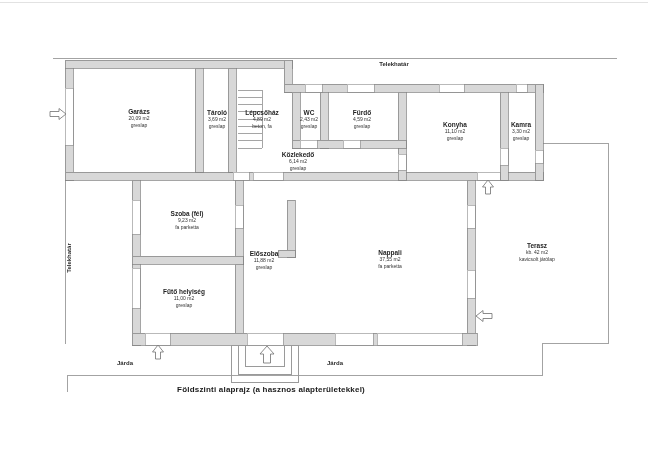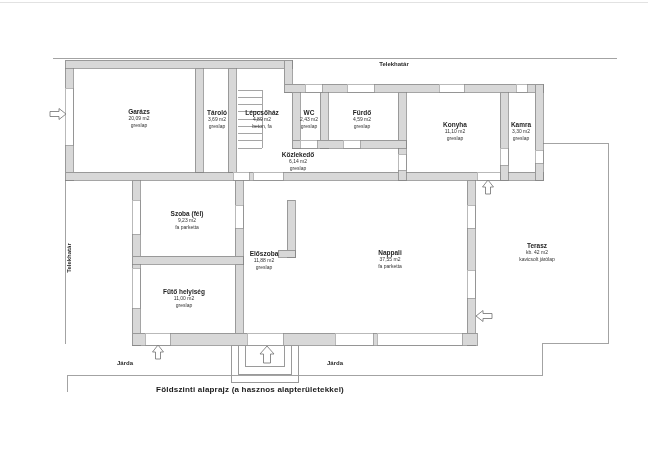--- a/index.html
+++ b/index.html
@@ -186,14 +186,14 @@
     <span class="room-name">Fűtő helyiség</span>
     <span class="room-detail">11,00 m2</span>
     <span class="room-detail">greslap</span>
   </div>
   <div class="room-label" style="left:537px;top:242px;">
     <span class="room-name">Terasz</span>
     <span class="room-detail">kb. 42 m2</span>
     <span class="room-detail">kavicsolt járólap</span>
   </div>
 
-  <div class="plan-title" style="left:250px;top:385px;">Földszinti alaprajz (a hasznos alapterületekkel)</div>
+  <div class="plan-title" style="left:271px;top:385px;">Földszinti alaprajz (a hasznos alapterületekkel)</div>
 </div>
 
 </body></html>

